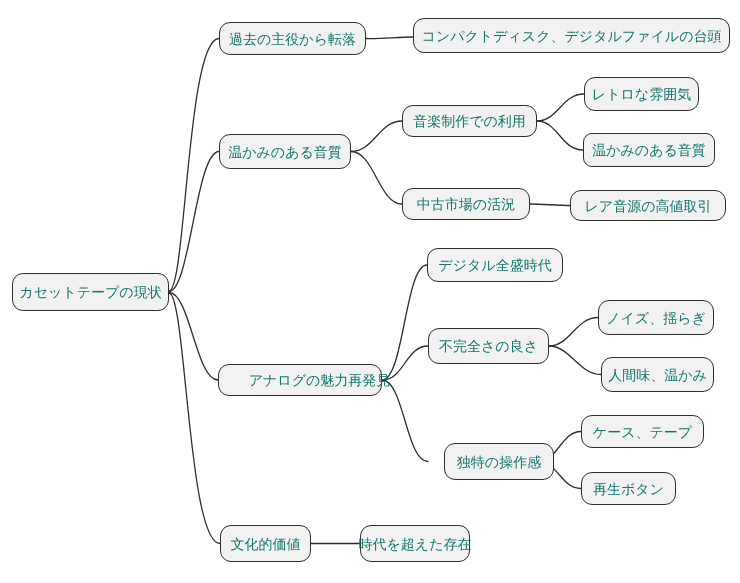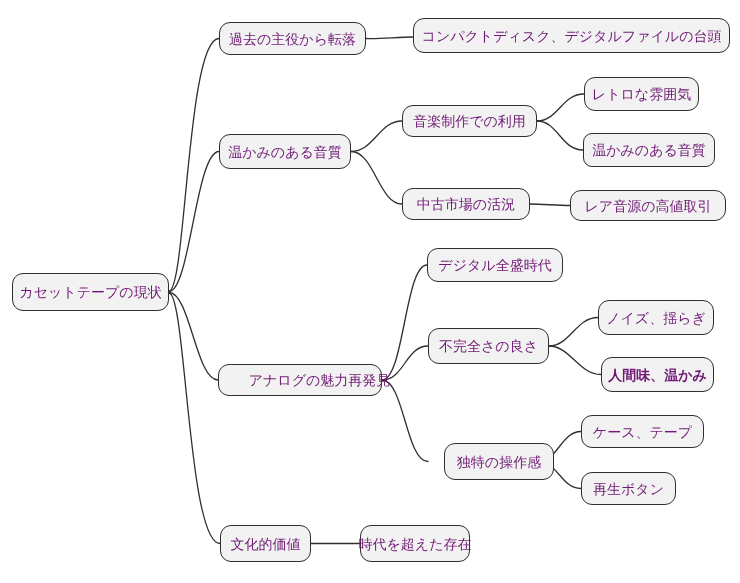--- a/index.html
+++ b/index.html
@@ -32,21 +32,21 @@
     position: absolute;
     box-sizing: border-box;
     display: flex;
     align-items: center;
     justify-content: center;
     background: #f2f2f2;
     border: 1.4px solid #2f2f2f;
     border-radius: 11px;
     font-size: 14px;
     line-height: 1;
-    color: #701a75;
+    color: #0f766e;
     white-space: nowrap;
   }
 </style>
 </head>
 <body>
 
 <div class="canvas">
 
   <svg class="edges" viewBox="0 0 740 583">
     <path d="M169 291 C186 291 187 38.5 219 38.5"></path>
@@ -88,21 +88,21 @@
   <div class="node" style="left:570px; top:190px; width:156px; height:31px;">レア音源の高値取引</div>
 
   <div class="node" style="left:218px; top:364px; width:164px; height:32px;padding-left:39px;">アナログの魅力再発見</div>
 
   <div class="node" style="left:427px; top:248px; width:136px; height:34px;">デジタル全盛時代</div>
 
   <div class="node" style="left:428px; top:328px; width:121px; height:36px;">不完全さの良さ</div>
 
   <div class="node" style="left:598px; top:300px; width:116px; height:35px;">ノイズ、揺らぎ</div>
 
-  <div class="node" style="left:601px; top:357px; width:113px; height:35px;font-weight:bold;">人間味、温かみ</div>
+  <div class="node" style="left:601px; top:357px; width:113px; height:35px;">人間味、温かみ</div>
 
   <div class="node" style="left:428px; top:443px; width:110px; height:37px;margin-left:16px;">独特の操作感</div>
 
   <div class="node" style="left:581px; top:415px; width:123px; height:33px;">ケース、テープ</div>
 
   <div class="node" style="left:581px; top:472px; width:95px; height:33px;">再生ボタン</div>
 
   <div class="node" style="left:220px; top:525px; width:91px; height:37px;">文化的価値</div>
 
   <div class="node" style="left:360px; top:525px; width:110px; height:37px;">時代を超えた存在</div>

